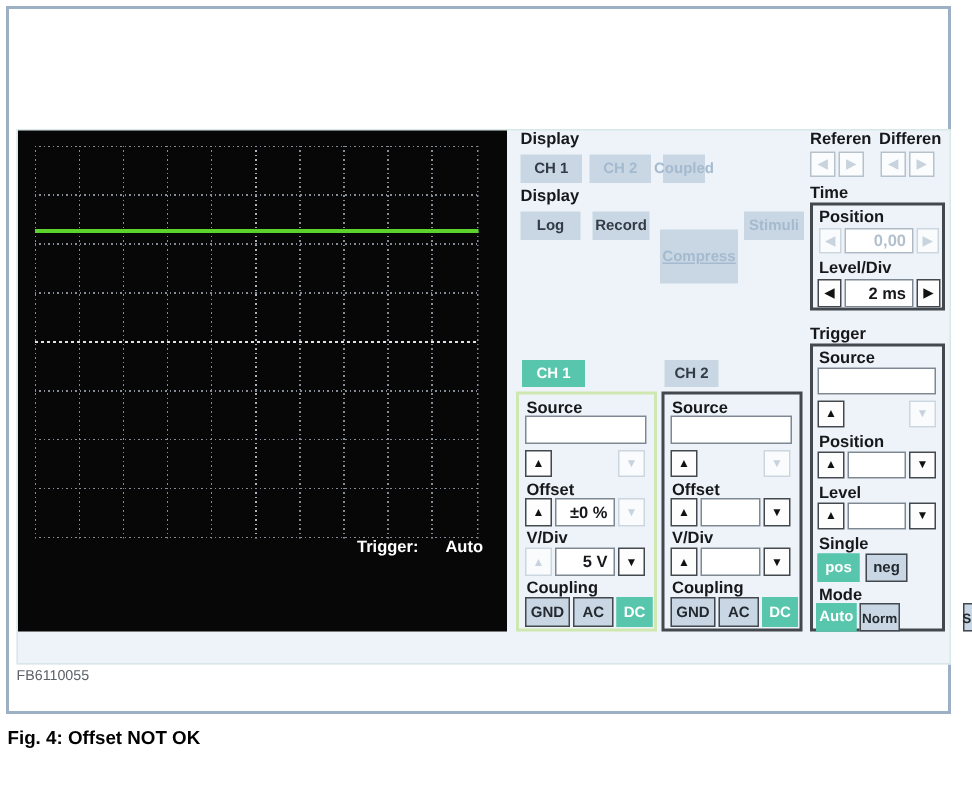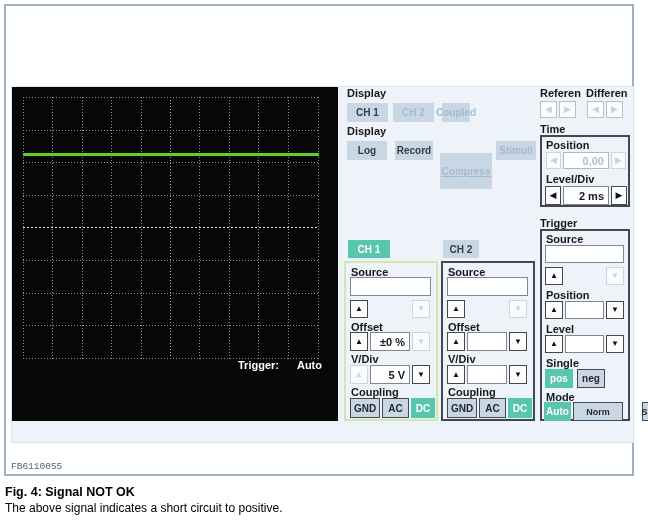--- a/index.html
+++ b/index.html
@@ -142,21 +142,21 @@
     </div>
   <div class="abs input" style="left:565px;top:335px;width:39px;height:18px;"></div>
   <div class="abs spin" style="left:606px;top:335px;width:18px;height:18px;">
       <span>▼</span>
     </div>
   <div class="abs lbl" style="left:546px;top:357px;">Single</div>
   <div class="abs cbtn teal" style="left:545px;top:369px;width:28px;height:19px;">pos</div>
   <div class="abs cbtn" style="left:577px;top:369px;width:28px;height:19px;">neg</div>
   <div class="abs lbl" style="left:546px;top:391px;">Mode</div>
   <div class="abs cbtn teal" style="left:544px;top:402px;width:27px;height:19px;">Auto</div>
-  <div class="abs cbtn" style="left:573px;top:402px;width:50px;height:19px;font-size:9px;">Norm</div>
+  <div class="abs cbtn" style="left:573px;top:402px;width:27px;height:19px;font-size:9px;">Norm</div>
   <div class="abs cbtn" style="left:602px;top:402px;width:26px;height:19px;font-size:9px;margin-left:40px;">Single</div>
 
   <div class="abs chip teal" style="left:348px;top:240px;width:42px;height:18px;">CH 1</div>
   <div class="abs chip" style="left:443px;top:240px;width:36px;height:18px;">CH 2</div>
 
   <div class="abs greenbox" style="left:344px;top:261px;width:94px;height:160px;"></div>
   <div class="abs lbl" style="left:351px;top:266px;">Source</div>
   <div class="abs input" style="left:350px;top:277px;width:81px;height:19px;justify-content:flex-start;"></div>
   <div class="abs spin" style="left:350px;top:300px;width:18px;height:18px;">
       <span>▲</span>
@@ -208,17 +208,16 @@
     </div>
   <div class="abs input" style="left:467px;top:365px;width:40px;height:19px;"></div>
   <div class="abs spin" style="left:509px;top:365px;width:18px;height:19px;">
       <span>▼</span>
     </div>
   <div class="abs lbl" style="left:448px;top:386px;">Coupling</div>
   <div class="abs cbtn" style="left:447px;top:398px;width:30px;height:20px;">GND</div>
   <div class="abs cbtn" style="left:479px;top:398px;width:27px;height:20px;">AC</div>
   <div class="abs cbtn teal" style="left:508px;top:398px;width:24px;height:20px;">DC</div>
 
-  <div class="abs fbcode" style="left:11px;top:461px;font-family:Liberation Mono, monospace;">FB6110055</div>
-  <div class="abs cap-title" style="left:5px;top:485px;">Fig. 4: Signal NOT OK</div>
-  <div class="abs cap-text" style="left:5px;top:501px;">The above signal indicates a short circuit to positive.</div>
+  <div class="abs fbcode" style="left:11px;top:445px;">FB6110055</div>
+  <div class="abs cap-title" style="left:5px;top:485px;">Fig. 4: Offset NOT OK</div>
 
 </div>
 
 </body></html>

